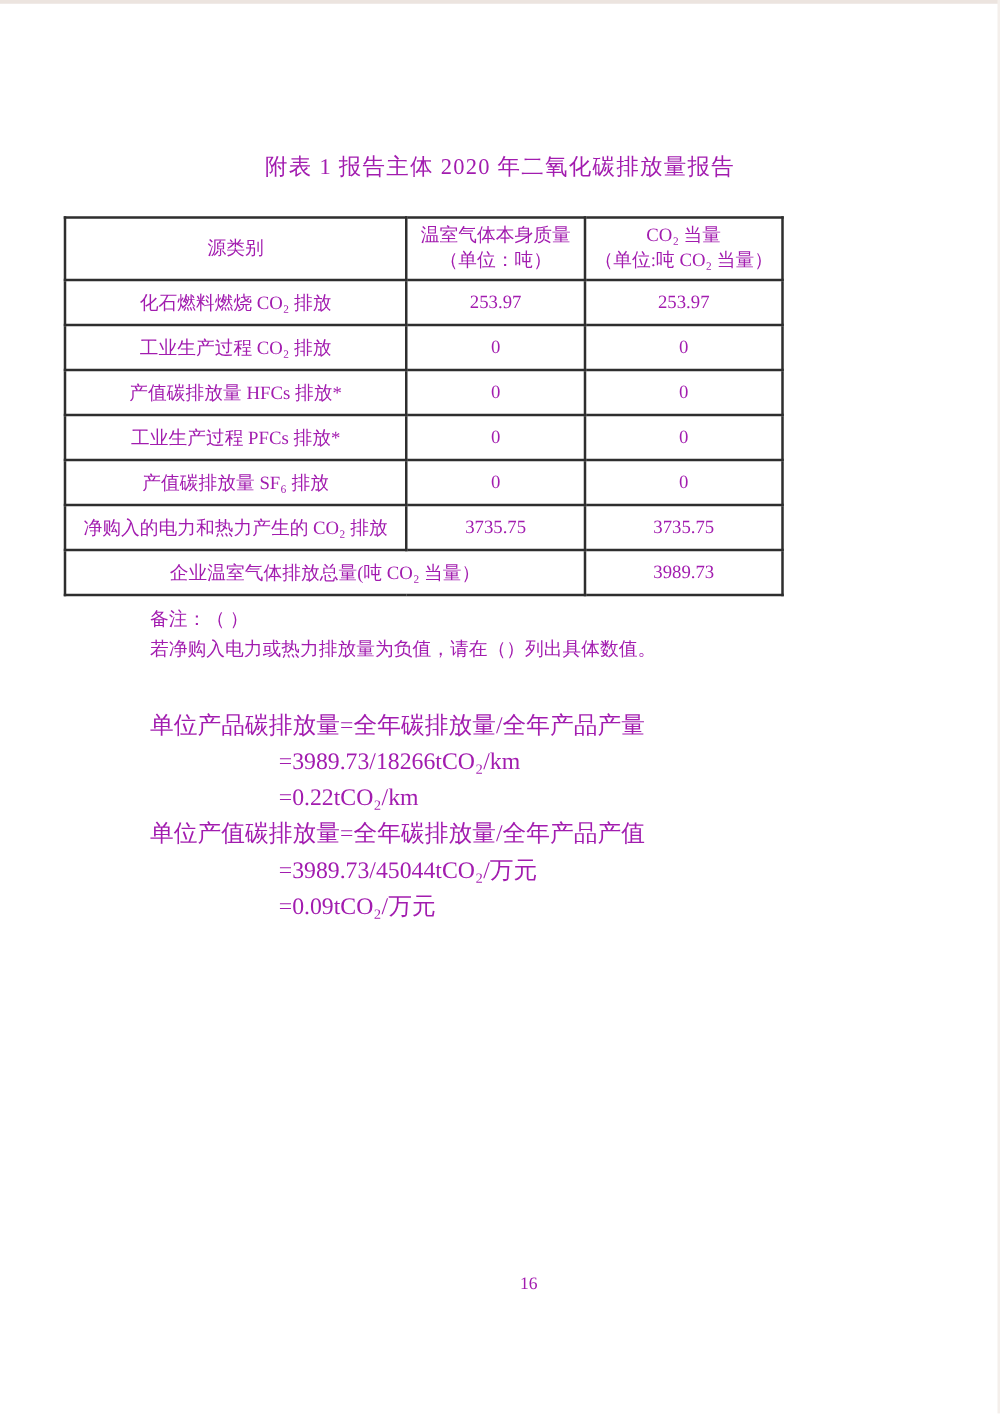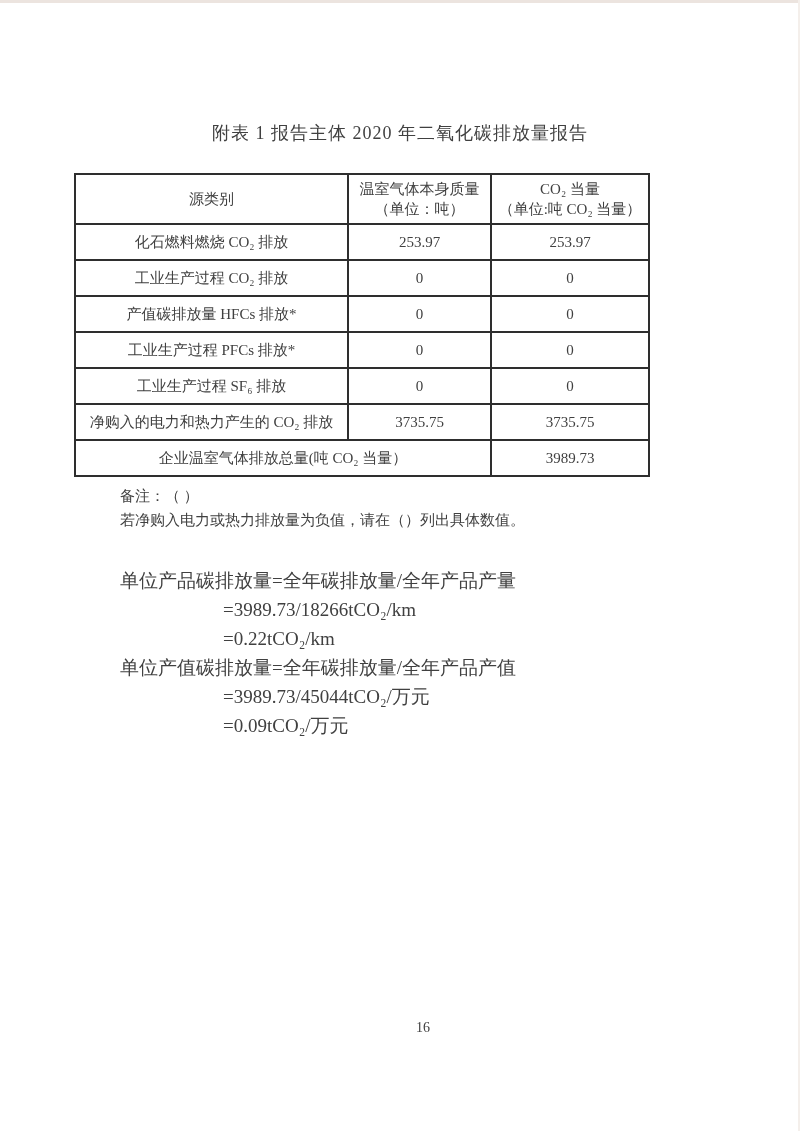--- a/index.html
+++ b/index.html
@@ -6,21 +6,21 @@
     margin: 0;
     padding: 0;
     background: #ffffff;
   }
   .page {
     position: relative;
     width: 800px;
     height: 1131px;
     background: #ffffff;
     font-family: "Liberation Serif", "DejaVu Serif", serif;
-    color: #404040;
+    color: #a21caf;
     overflow: hidden;
   }
   .scan-edge-top {
     position: absolute;
     top: 0; left: 0;
     width: 100%;
     height: 3px;
     background: #ece4df;
   }
   .scan-edge-right {
@@ -32,21 +32,21 @@
   }
   .title {
     margin: 0;
     padding-top: 121px;
     text-align: center;
     font-size: 18px;
     font-weight: normal;
     letter-spacing: 1px;
   }
   table.emissions {
-    margin: 28px 0 0 74px;
+    margin: 28px 0 0 51px;
     width: 574px;
     border-collapse: collapse;
     table-layout: fixed;
     font-size: 15px;
   }
   table.emissions col.c1 { width: 273px; }
   table.emissions col.c2 { width: 143px; }
   table.emissions col.c3 { width: 158px; }
   table.emissions th,
   table.emissions td {
@@ -136,21 +136,21 @@
         <td>产值碳排放量 HFCs 排放*</td>
         <td>0</td>
         <td>0</td>
       </tr>
       <tr>
         <td>工业生产过程 PFCs 排放*</td>
         <td>0</td>
         <td>0</td>
       </tr>
       <tr>
-        <td>工业生产过程 SF₆ 排放</td>
+        <td>产值碳排放量 SF₆ 排放</td>
         <td>0</td>
         <td>0</td>
       </tr>
       <tr>
         <td>净购入的电力和热力产生的 CO₂ 排放</td>
         <td>3735.75</td>
         <td>3735.75</td>
       </tr>
       <tr>
         <td colspan="2">企业温室气体排放总量(吨 CO₂ 当量）</td>

